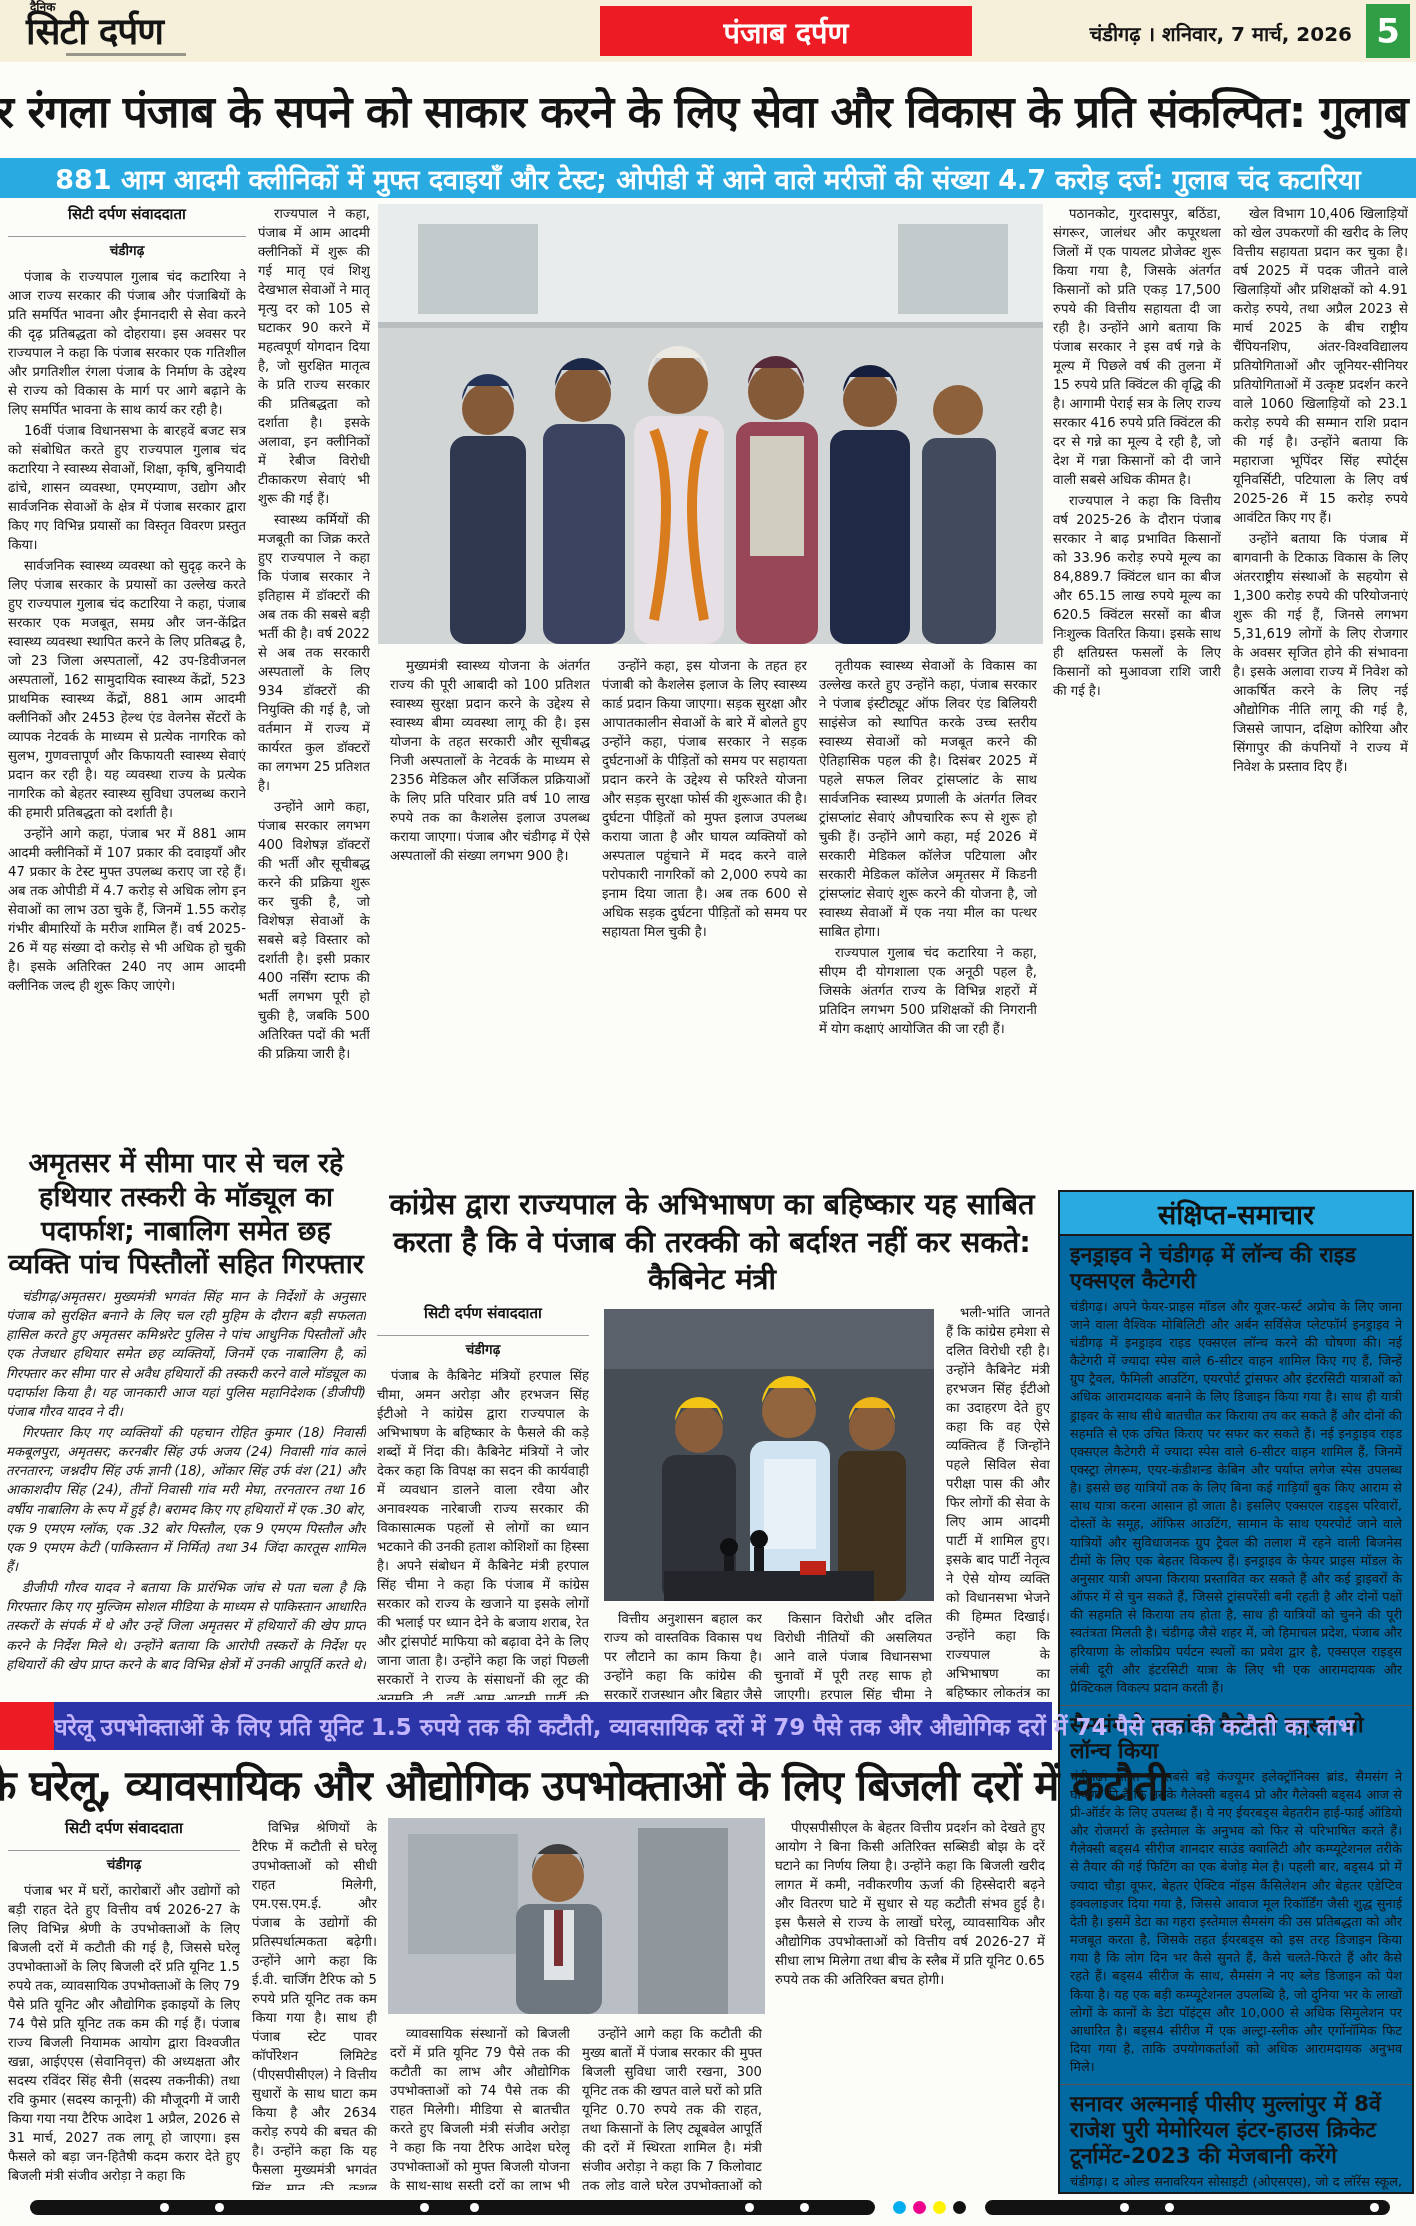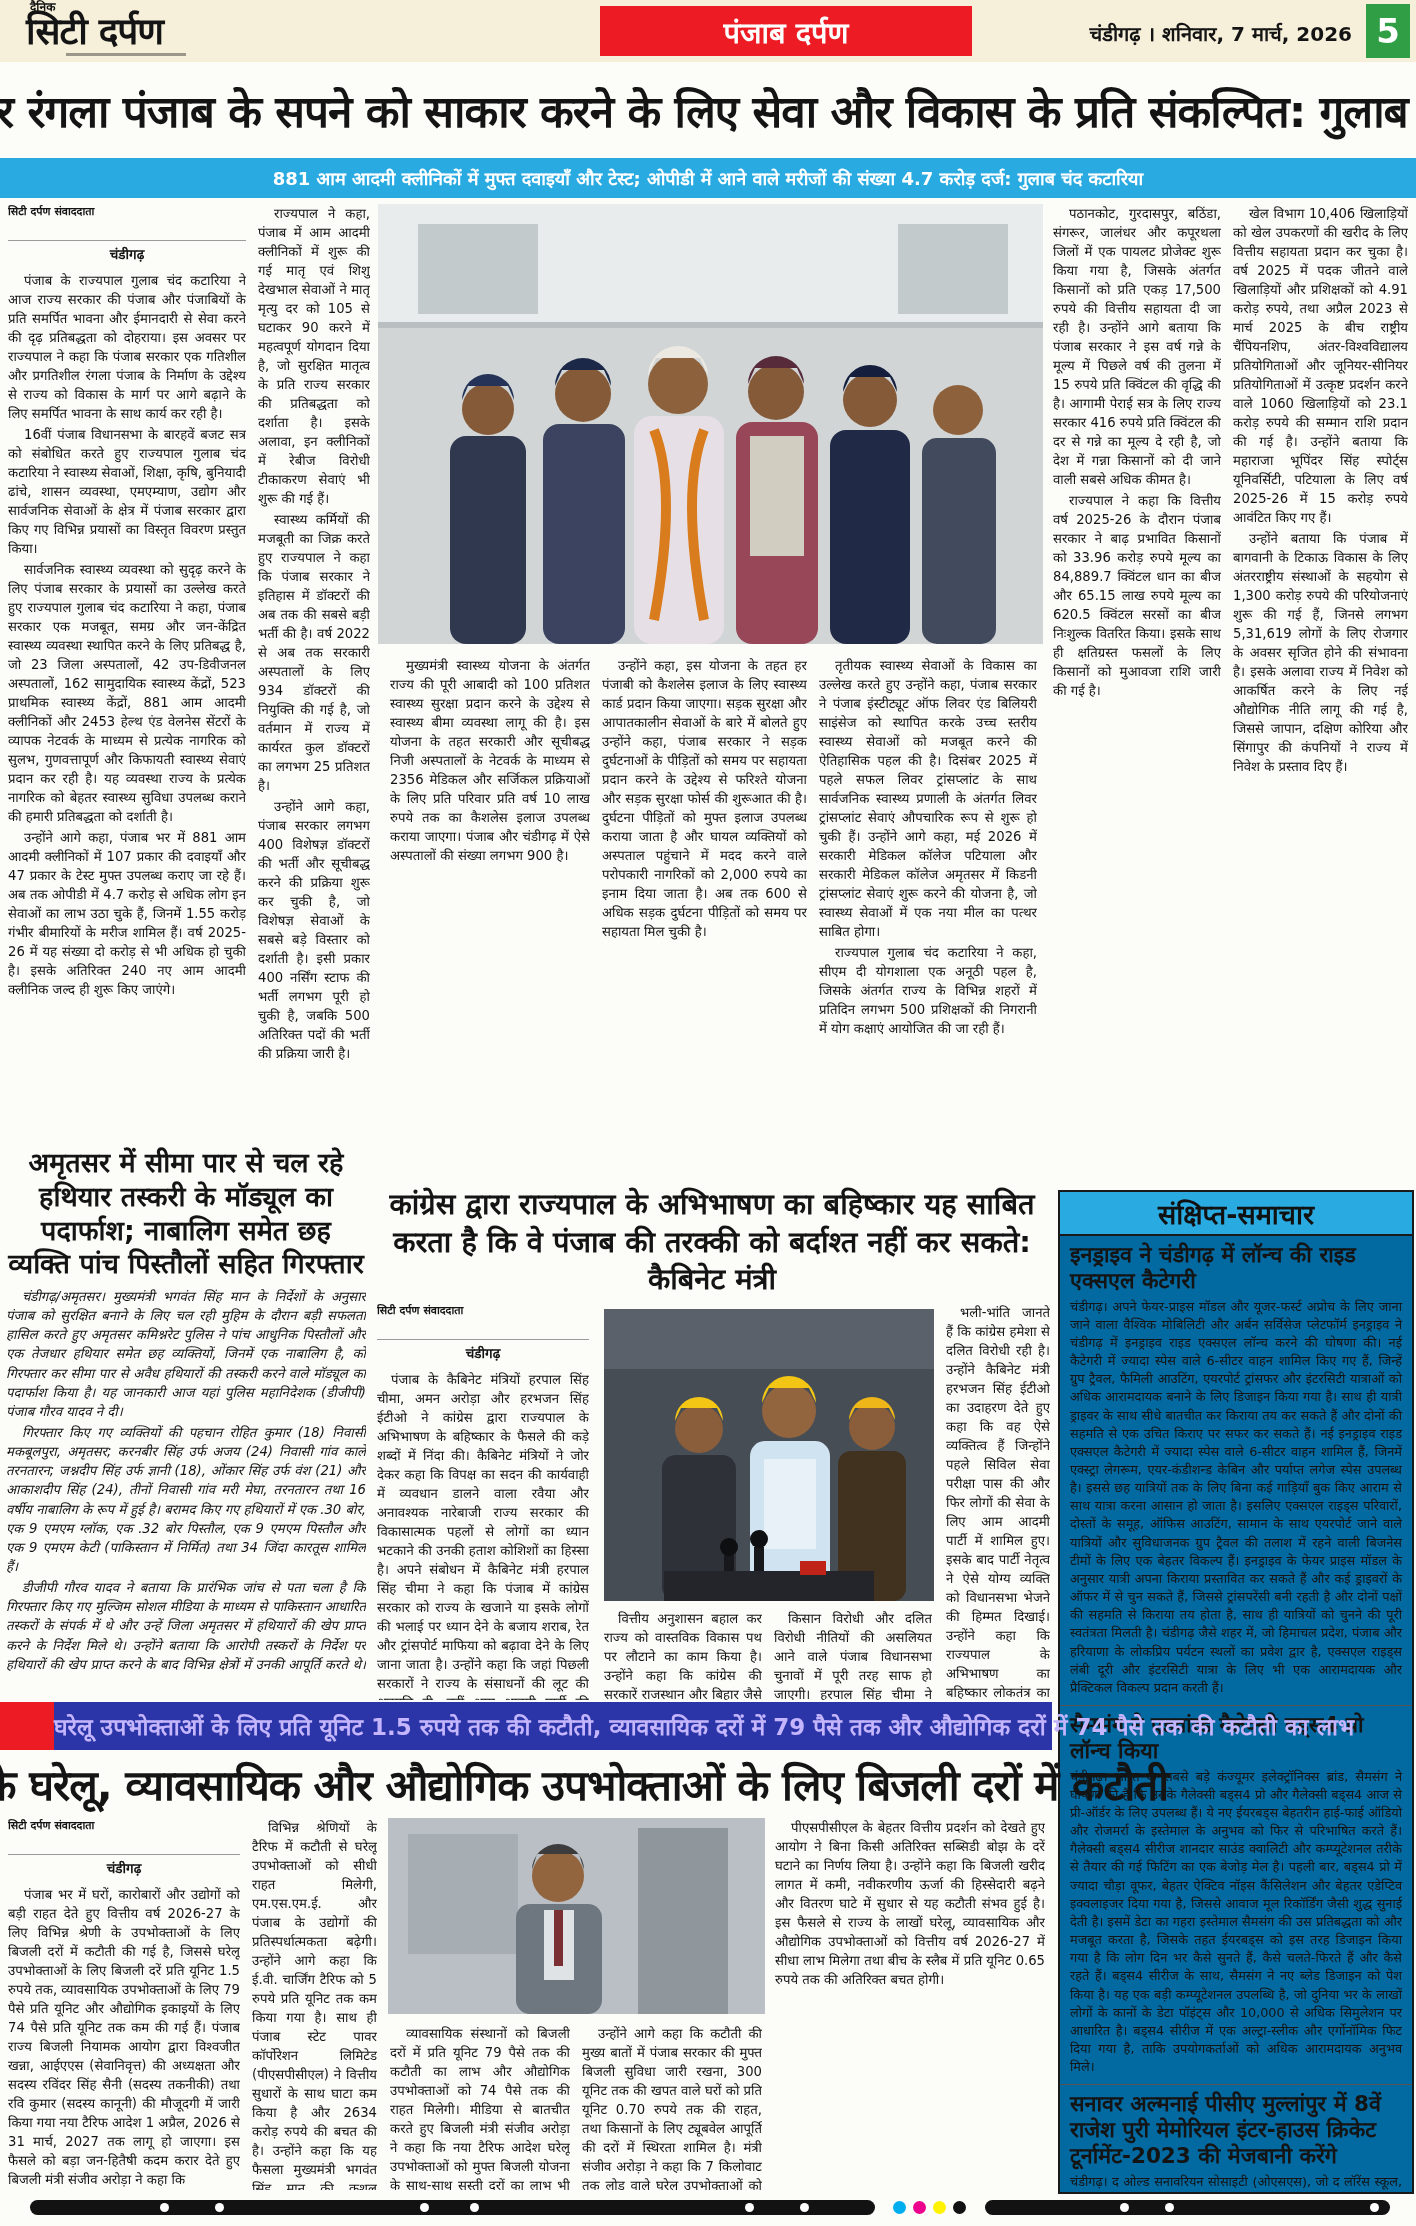--- a/index.html
+++ b/index.html
@@ -13,26 +13,26 @@
   .logo-tag{height:3px;width:120px;background:#9a968a;margin:3px 0 0 40px;}
   .section-box{position:absolute;left:600px;top:6px;width:372px;height:50px;background:#ed1c24;
         color:#fff;font-size:29px;font-weight:800;display:flex;align-items:center;justify-content:center;}
   .edition{position:absolute;right:64px;top:20px;font-size:20px;font-weight:700;white-space:nowrap;}
   .pagenum{position:absolute;right:6px;top:4px;width:44px;height:54px;background:#2f9e44;color:#fff;
         font-size:34px;font-weight:800;display:flex;align-items:center;justify-content:center;}
   
   .lead-headline{position:absolute;left:0;top:64px;width:1416px;height:92px;font-size:44px;font-weight:800;
         letter-spacing:-1px;display:flex;align-items:center;justify-content:center;white-space:nowrap;}
   .kicker{position:absolute;left:0;top:158px;width:1416px;height:40px;background:#29abe2;color:#fff;
-        font-weight:800;font-size:18px;display:flex;align-items:center;justify-content:center;white-space:nowrap;}
+        font-weight:800;font-size:27px;display:flex;align-items:center;justify-content:center;white-space:nowrap;}
   .lead-article{position:absolute;left:0;top:204px;width:1416px;height:958px;}
   .col{position:absolute;top:0;height:100%;overflow:hidden;font-size:13.2px;line-height:1.44;text-align:justify;}
   .col p{margin:0 0 2px;text-indent:16px;}
-  .byline{font-weight:800;font-size:11px;border-bottom:1px solid #9b9b9b;
-        padding:0 0 20px;text-indent:0 !important;}
+  .byline{font-weight:800;text-align:center;font-size:15px;border-bottom:1px solid #9b9b9b;
+        padding:0 0 10px;text-indent:0 !important;}
   .dateline{text-align:center;font-size:13.5px;font-weight:600;padding:2px 0 5px;text-indent:0 !important;margin:0;}
   .photo{position:absolute;overflow:hidden;background:#c7ccce;}
   .photo svg{display:block;}
   
   .amritsar{position:absolute;left:6px;top:1108px;width:360px;height:532px;overflow:hidden;margin-top:36px;}
   .amritsar h2{margin:2px 0 6px;font-size:27px;line-height:1.25;font-weight:800;text-align:center;}
   .amritsar .body{font-size:13.2px;line-height:1.45;text-align:justify;}
   .amritsar .body p{margin:0 0 2px;text-indent:16px;font-style:italic;}
   .congress{position:absolute;left:372px;top:1186px;width:680px;height:514px;overflow:hidden;}
   .congress h2{margin:0 0 4px;font-size:29px;line-height:1.3;font-weight:800;text-align:center;}

